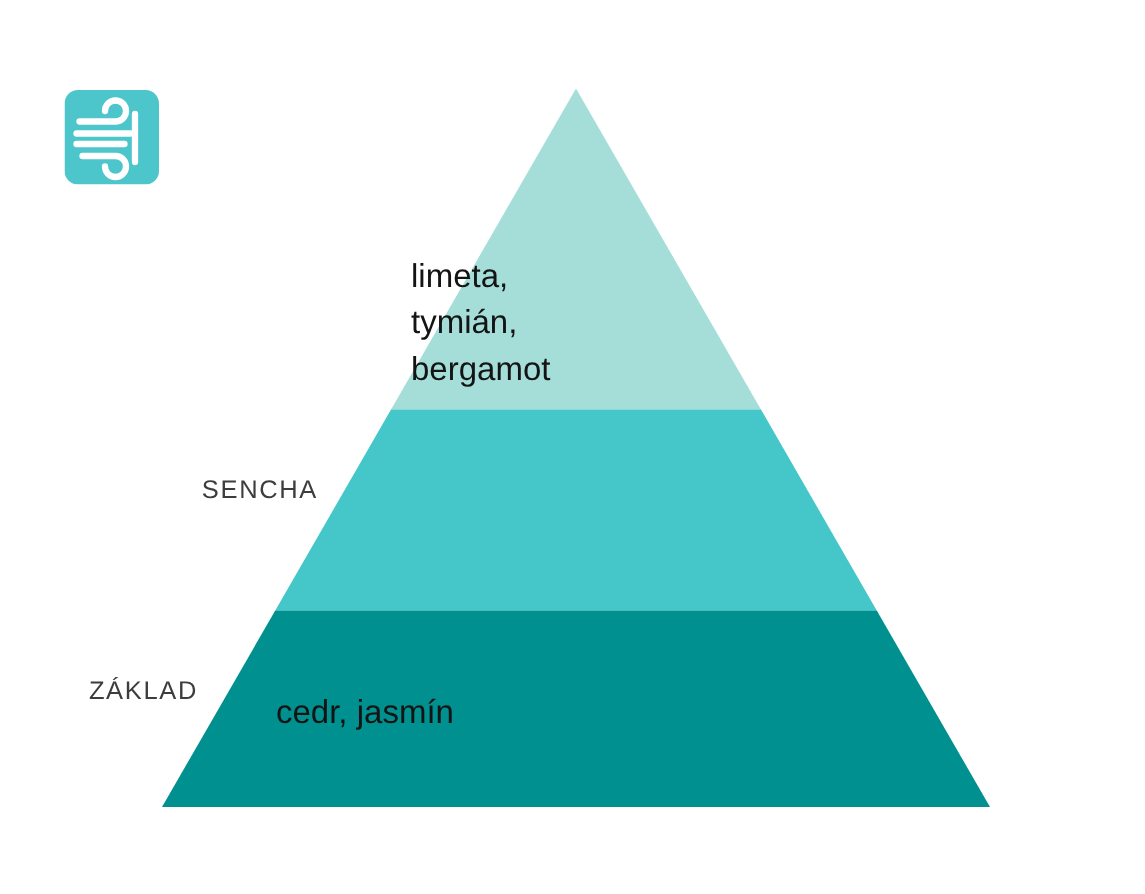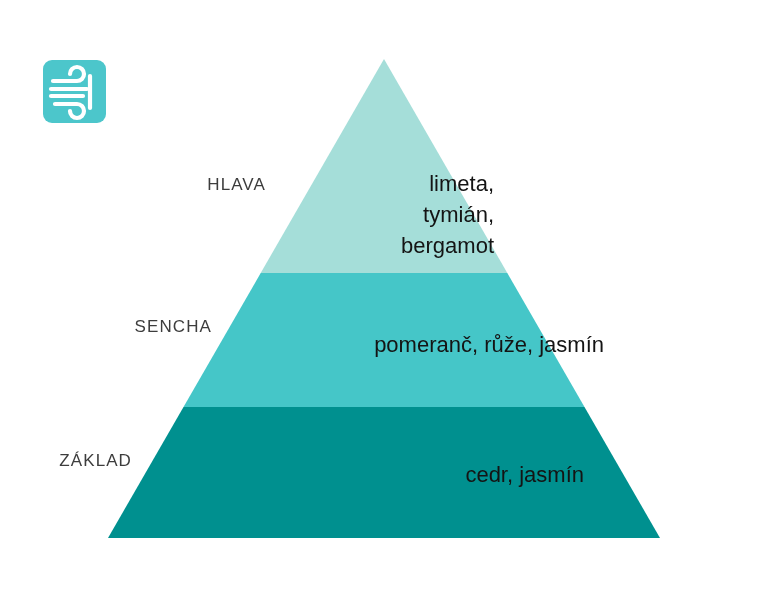--- a/index.html
+++ b/index.html
@@ -66,21 +66,21 @@
     white-space: nowrap;
     text-align: right;
   }
   .label-top    { left: 104px; top: 175px; width: 162px; }
   .label-middle { left: 50px;  top: 317px; width: 162px; }
   .label-base   { left: -30px; top: 451px; width: 162px; }
 
   
   .notes {
     position: absolute;
-    text-align: right;
+    text-align: left;
     color: #141414;
     font-size: 22px;
     line-height: 31px;
     white-space: pre-line;
   }
   .notes-top {
     left: 274px;
     top: 168px;
     width: 220px;
   }
@@ -122,23 +122,21 @@
     <svg class="pyr-svg" width="763" height="596" viewBox="0 0 763 596">
 
       <polygon points="384,59 507.3,273 260.7,273" fill="#a5ded9"></polygon>
 
       <polygon points="260.7,273 507.3,273 584.5,407 183.5,407" fill="#45c6c8"></polygon>
 
       <polygon points="183.5,407 584.5,407 660,538 108,538" fill="#00908f"></polygon>
     </svg>
   </div>
 
-  <div class="stage-label label-top">HLAVA</div>
   <div class="stage-label label-middle">SENCHA</div>
   <div class="stage-label label-base">ZÁKLAD</div>
 
   <div class="notes notes-top">limeta,
 tymián,
 bergamot</div>
-  <div class="notes notes-middle">pomeranč, růže, jasmín</div>
   <div class="notes notes-base">cedr, jasmín</div>
 
 </div>
 
 </body></html>

